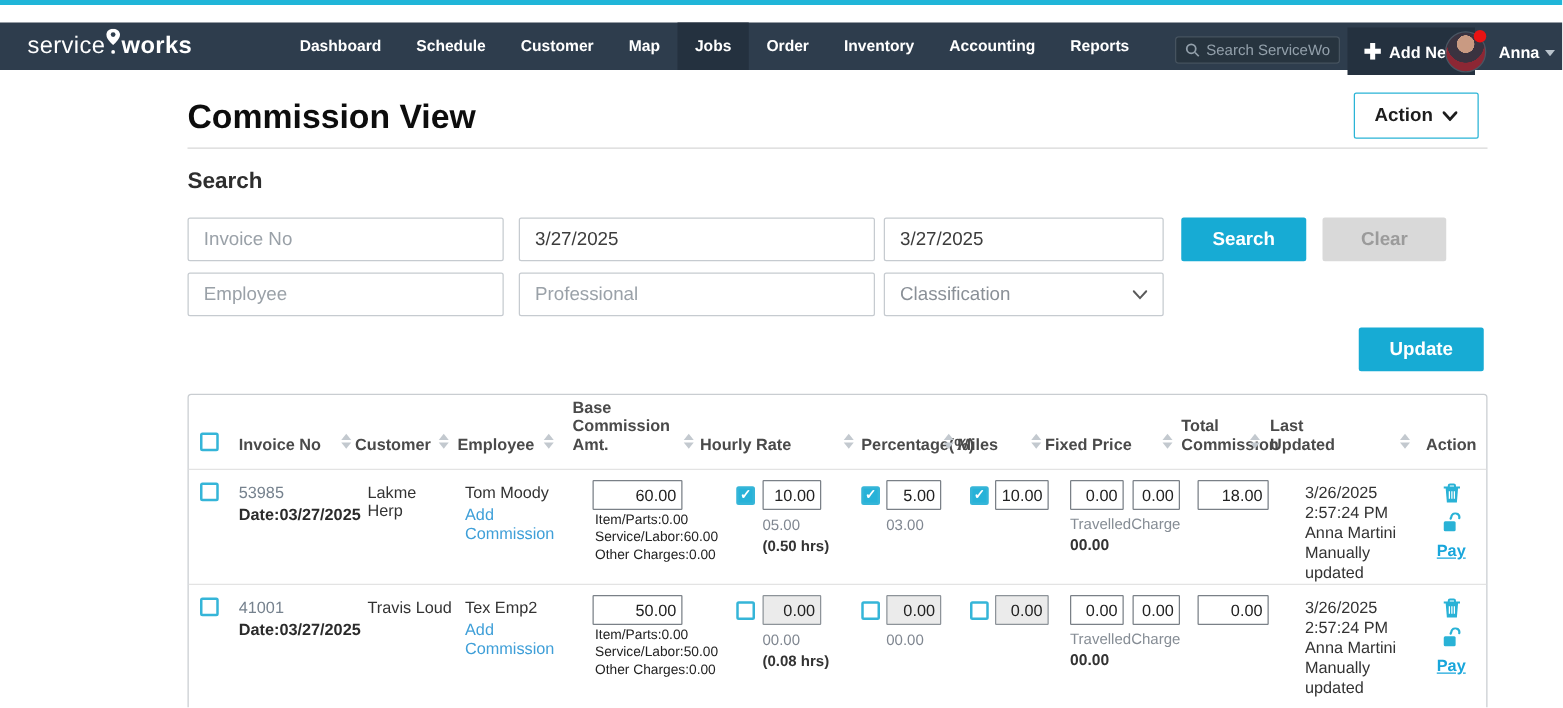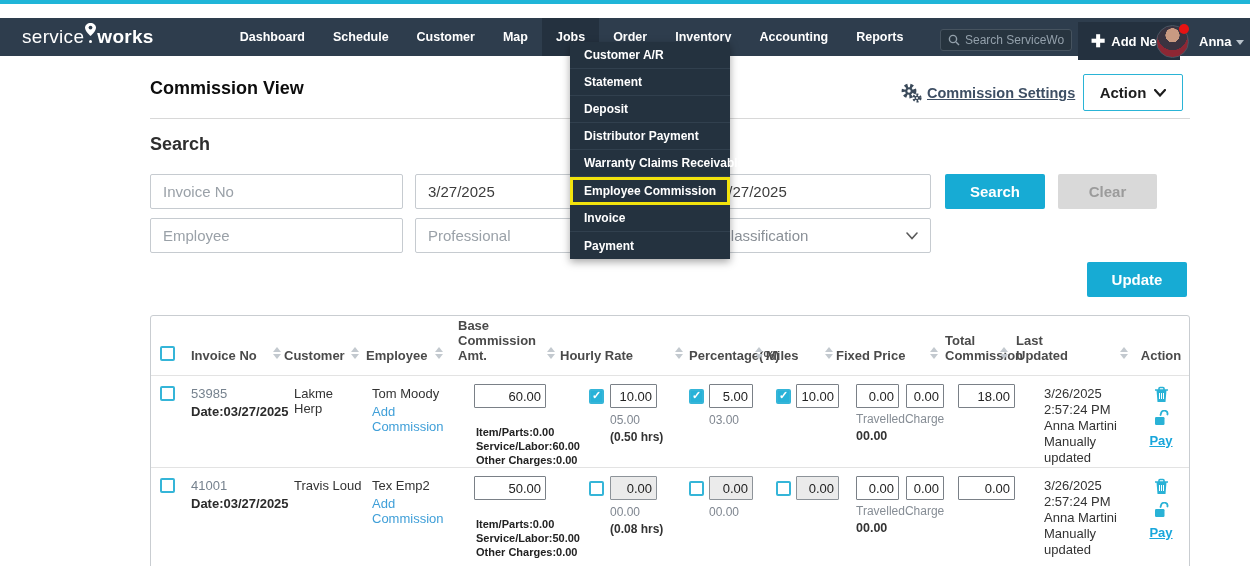--- a/index.html
+++ b/index.html
@@ -27,21 +27,21 @@
   .user-name { position: absolute; left: 1199px; top: 16px; color: #fff; font-size: 13px; font-weight: 700; }
   .user-caret { position: absolute; left: 1236px; top: 22px; width: 0; height: 0; border-left: 4px solid transparent; border-right: 4px solid transparent; border-top: 5px solid #b9c3cc; }
 
   
   .menu { position: absolute; left: 570px; top: 42px; width: 160px; background: #24323f; z-index: 50; box-shadow: 0 3px 8px rgba(0,0,0,.35); }
   .menu-item { height: 27px; display: flex; align-items: center; padding-left: 14px; color: #fff; font-size: 12px; font-weight: 700; border-bottom: 1px solid #31404e; cursor: pointer; white-space: nowrap; }
   .menu-item:last-child { border-bottom: none; }
   .menu-item.highlight { border: 3px solid #f2e30d; padding-left: 11px; height: 28px; background: #24323f; }
 
   
-  .page-title { position: absolute; left: 150px; top: 78px; font-size: 18px; font-weight: 700; color: #0d0d0d; }
+  .page-title { position: absolute; left: 150px; top: 78px; font-size: 27px; font-weight: 700; color: #0d0d0d; }
   .divider { position: absolute; left: 150px; top: 118px; width: 1040px; border-top: 1px solid #d8d8d8; }
   .settings-link { position: absolute; left: 900px; top: 82px; display: flex; align-items: center; gap: 5px; cursor: pointer; }
   .settings-link .txt { font-size: 14.5px; font-weight: 700; color: #3e4f64; text-decoration: underline; }
   .gears { position: relative; width: 22px; height: 22px; }
   .action-btn { position: absolute; left: 1083px; top: 74px; width: 100px; height: 37px; background: #fff; border: 1px solid #2ab4d6; border-radius: 2px; display: flex; align-items: center; justify-content: center; gap: 8px; font-size: 15px; font-weight: 700; color: #1d1d1d; cursor: pointer; }
 
   
   .search-heading { position: absolute; left: 150px; top: 134px; font-size: 18px; font-weight: 700; color: #2e2e2e; }
   .fld { position: absolute; height: 35px; border: 1px solid #c6cbd0; border-radius: 2px; font-size: 15px; color: #3c3c3c; padding: 0 12px; outline: none; background: #fff; font-family: "Liberation Sans", sans-serif; }
   .fld::placeholder { color: #9aa1a8; }
@@ -66,21 +66,21 @@
   .cb { display: inline-block; width: 15px; height: 15px; border: 2px solid #35b5d8; border-radius: 2px; background: #fff; cursor: pointer; position: relative; flex: none; }
   .cb.checked { background: #27b2d8; }
   .cb.checked::after { content: "✓"; position: absolute; left: 1px; top: -2px; color: #fff; font-size: 11px; font-weight: 700; }
   .cell.c-check { display: flex; justify-content: center; }
   .invoice-link { color: #76828e; cursor: pointer; }
   .date-line { font-weight: 700; color: #2b2b2b; margin-top: 3px; white-space: nowrap; }
   .addcom { color: #3f9fd8; margin-top: 3px; cursor: pointer; }
   input.num { height: 24px; border: 1px solid #7a8087; border-radius: 1px; text-align: right; padding-right: 4px; font-size: 13px; color: #222; background: #fff; outline: none; font-family: "Liberation Sans", sans-serif; }
   input.num.dis { background: #ebebeb; border-color: #8d9399; }
   .base-input { margin-left: 28px; width: 72px; }
-  .charges { margin-left: 30px; margin-top: 17px; font-size: 11px; font-weight: 700; color: #222; line-height: 14px; white-space: nowrap; }
+  .charges { margin-left: 30px; margin-top: 1px; font-size: 11px; font-weight: 400; color: #222; line-height: 14px; white-space: nowrap; }
   .ckrow { display: flex; align-items: center; }
   .sub { color: #7f8690; font-size: 12px; margin-top: 5px; }
   .hrs { font-weight: 700; color: #333; font-size: 12px; margin-top: 3px; }
   .miles-inputs { display: flex; gap: 7px; margin-left: 20px; }
   .miles-labels { display: flex; margin-left: 20px; margin-top: 4px; color: #868d95; font-size: 12px; }
   .miles-total { margin-left: 20px; margin-top: 3px; font-weight: 700; font-size: 12.5px; }
   .total-input { margin-left: 17px; width: 57px; }
   .updated { padding-left: 33px; padding-right: 7px; line-height: 16px; }
   .c-action { display: flex; flex-direction: column; align-items: center; gap: 7px; }
   .icon-btn { cursor: pointer; line-height: 0; }
@@ -132,51 +132,24 @@
       <span class="plus">✚</span>
       <span>Add New</span>
     </div>
     <div class="avatar">
       <span class="dot"></span>
     </div>
     <span class="user-name">Anna</span>
     <span class="user-caret"></span>
   </div>
 
-  <div class="menu">
-    <div class="menu-item">Customer A/R</div>
-    <div class="menu-item">Statement</div>
-    <div class="menu-item">Deposit</div>
-    <div class="menu-item">Distributor Payment</div>
-    <div class="menu-item">Warranty Claims Receivable</div>
-    <div class="menu-item highlight">Employee Commission</div>
-    <div class="menu-item">Invoice</div>
-    <div class="menu-item">Payment</div>
-  </div>
 
   <h1 class="page-title">Commission View</h1>
   <div class="divider"></div>
 
-  <div class="settings-link">
-    <span class="gears">
-      <svg width="22" height="22" viewBox="0 0 22 22">
-        <g>
-            <circle cx="9" cy="9" r="5.2" fill="none" stroke="#3b4a5a" stroke-width="4.4" stroke-dasharray="2.6 2.4"></circle>
-            <circle cx="9" cy="9" r="3.8" fill="#3b4a5a"></circle>
-            <circle cx="9" cy="9" r="1.7" fill="#fff"></circle>
-          </g>
-        <g>
-            <circle cx="17" cy="16" r="3.1" fill="none" stroke="#3b4a5a" stroke-width="3" stroke-dasharray="1.8 1.6"></circle>
-            <circle cx="17" cy="16" r="2.3" fill="#3b4a5a"></circle>
-            <circle cx="17" cy="16" r="1" fill="#fff"></circle>
-          </g>
-      </svg>
-    </span>
-    <span class="txt">Commission Settings</span>
-  </div>
 
   <div class="action-btn">
     <span>Action</span>
     <svg width="12" height="8" viewBox="0 0 12 8">
         <polyline points="1,1 6,6.5 11,1" fill="none" stroke="#1d1d1d" stroke-width="2.2" stroke-linecap="round"></polyline>
       </svg>
   </div>
 
   <h2 class="search-heading">Search</h2>
 

